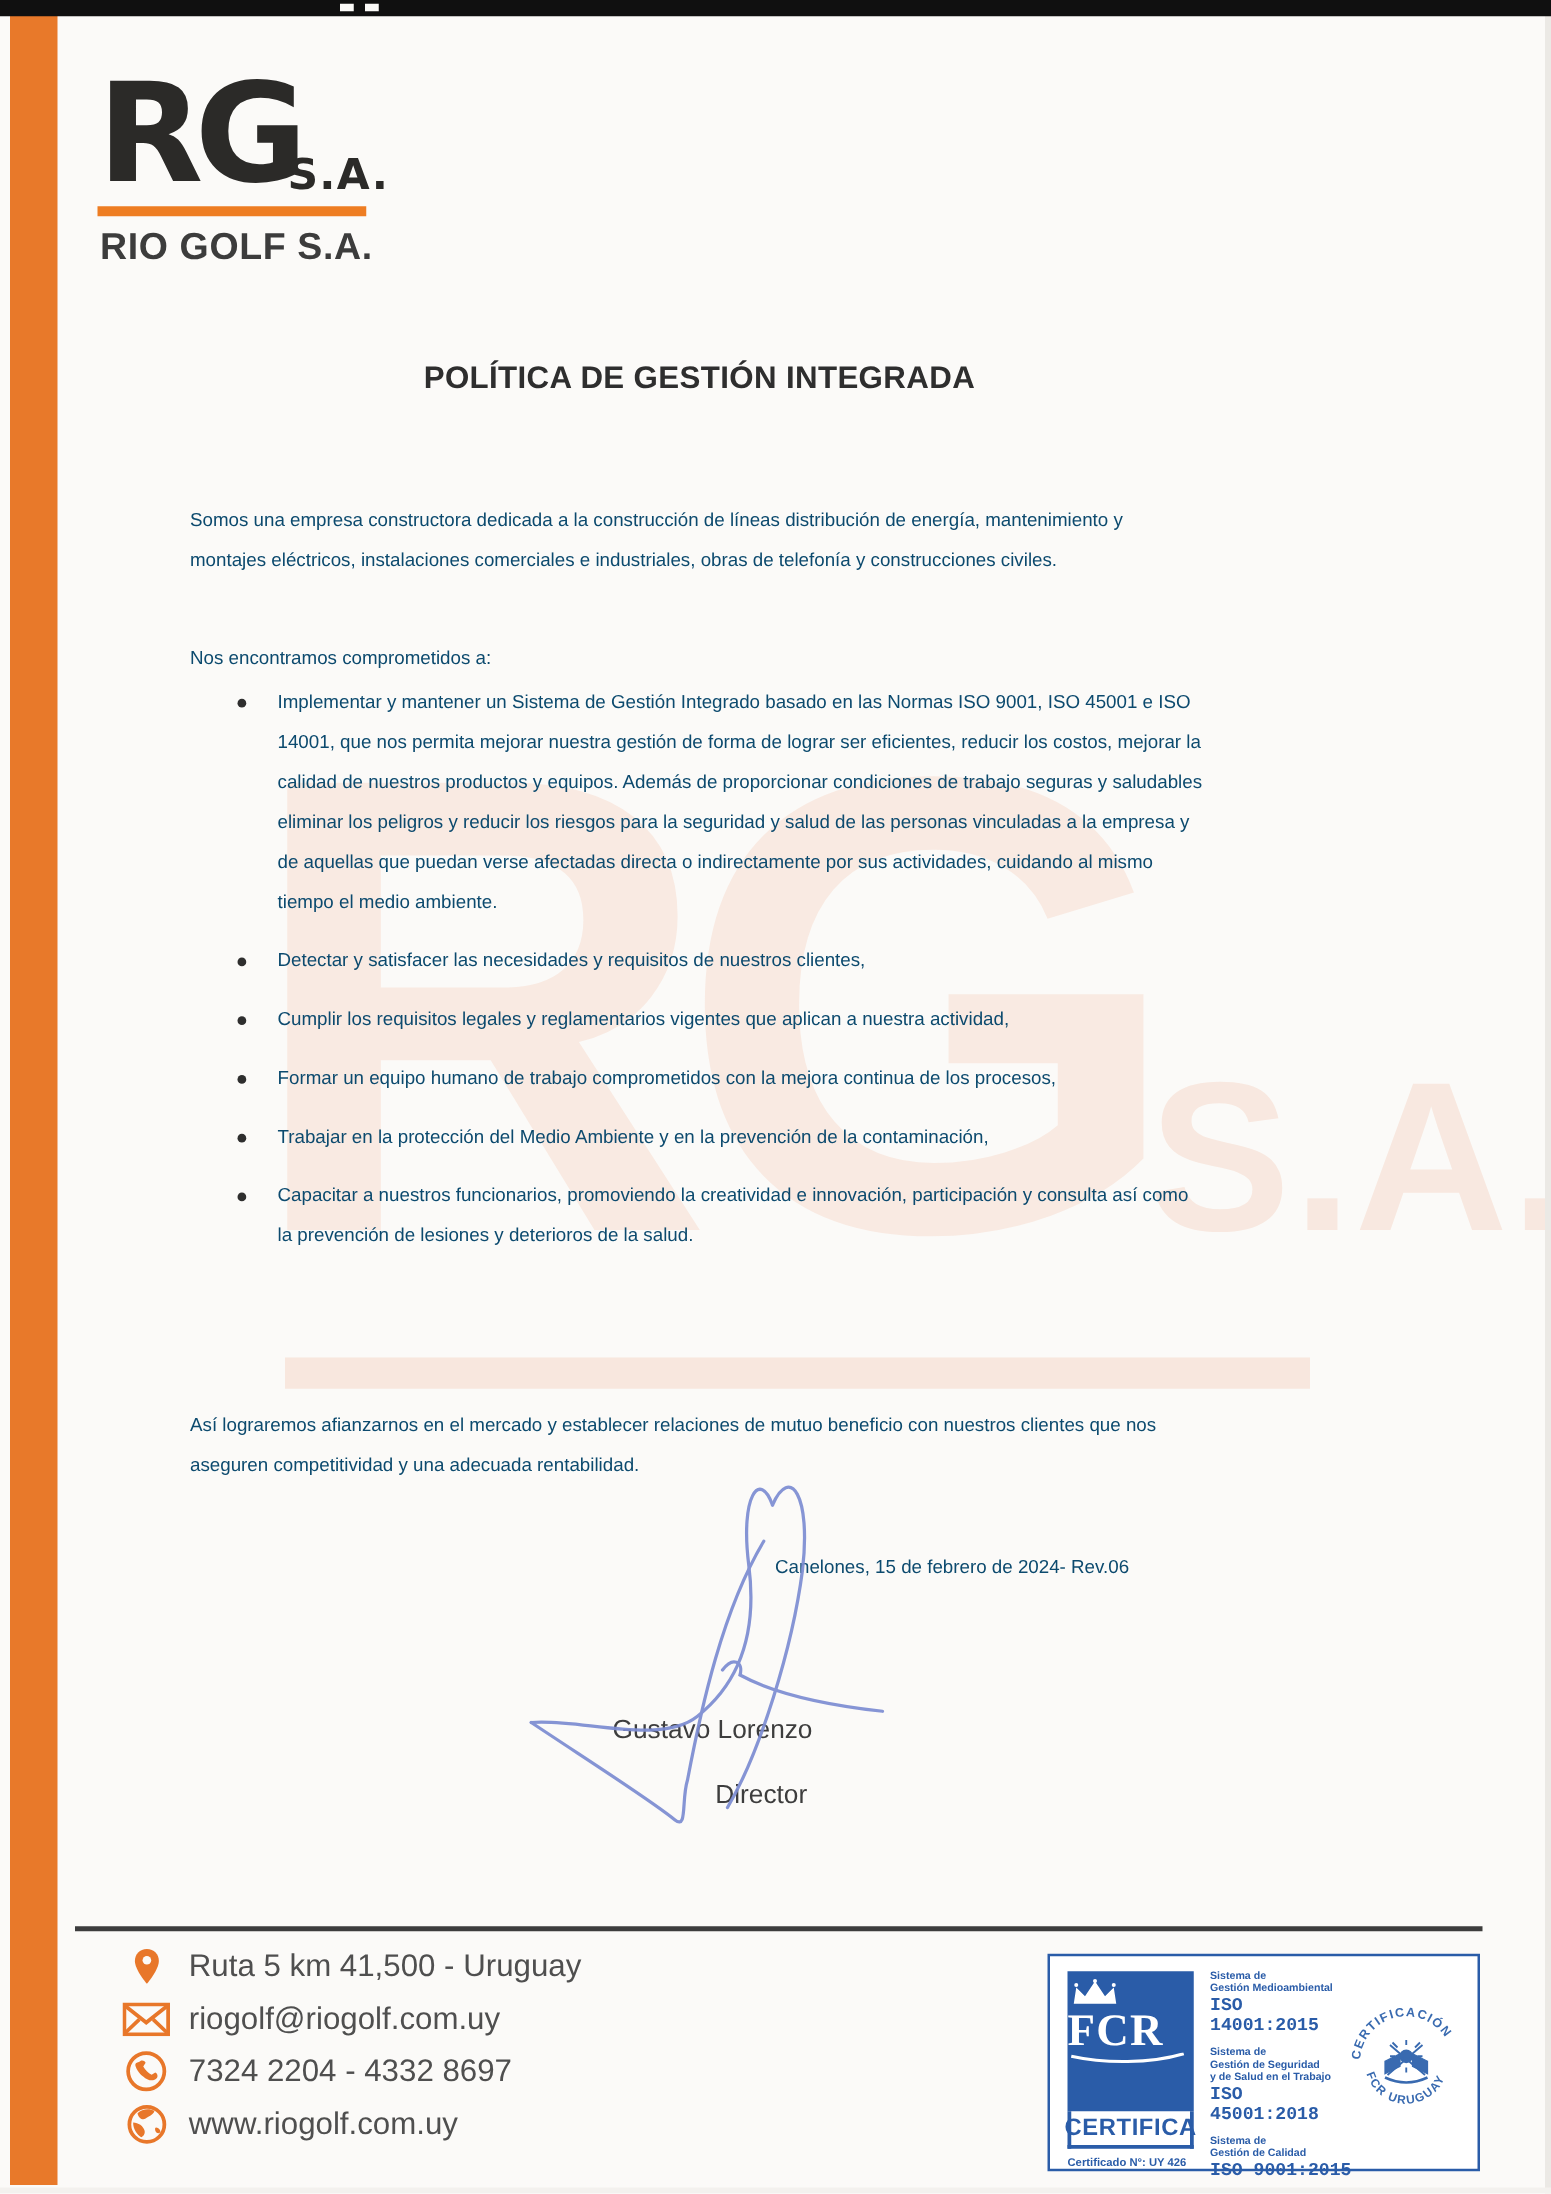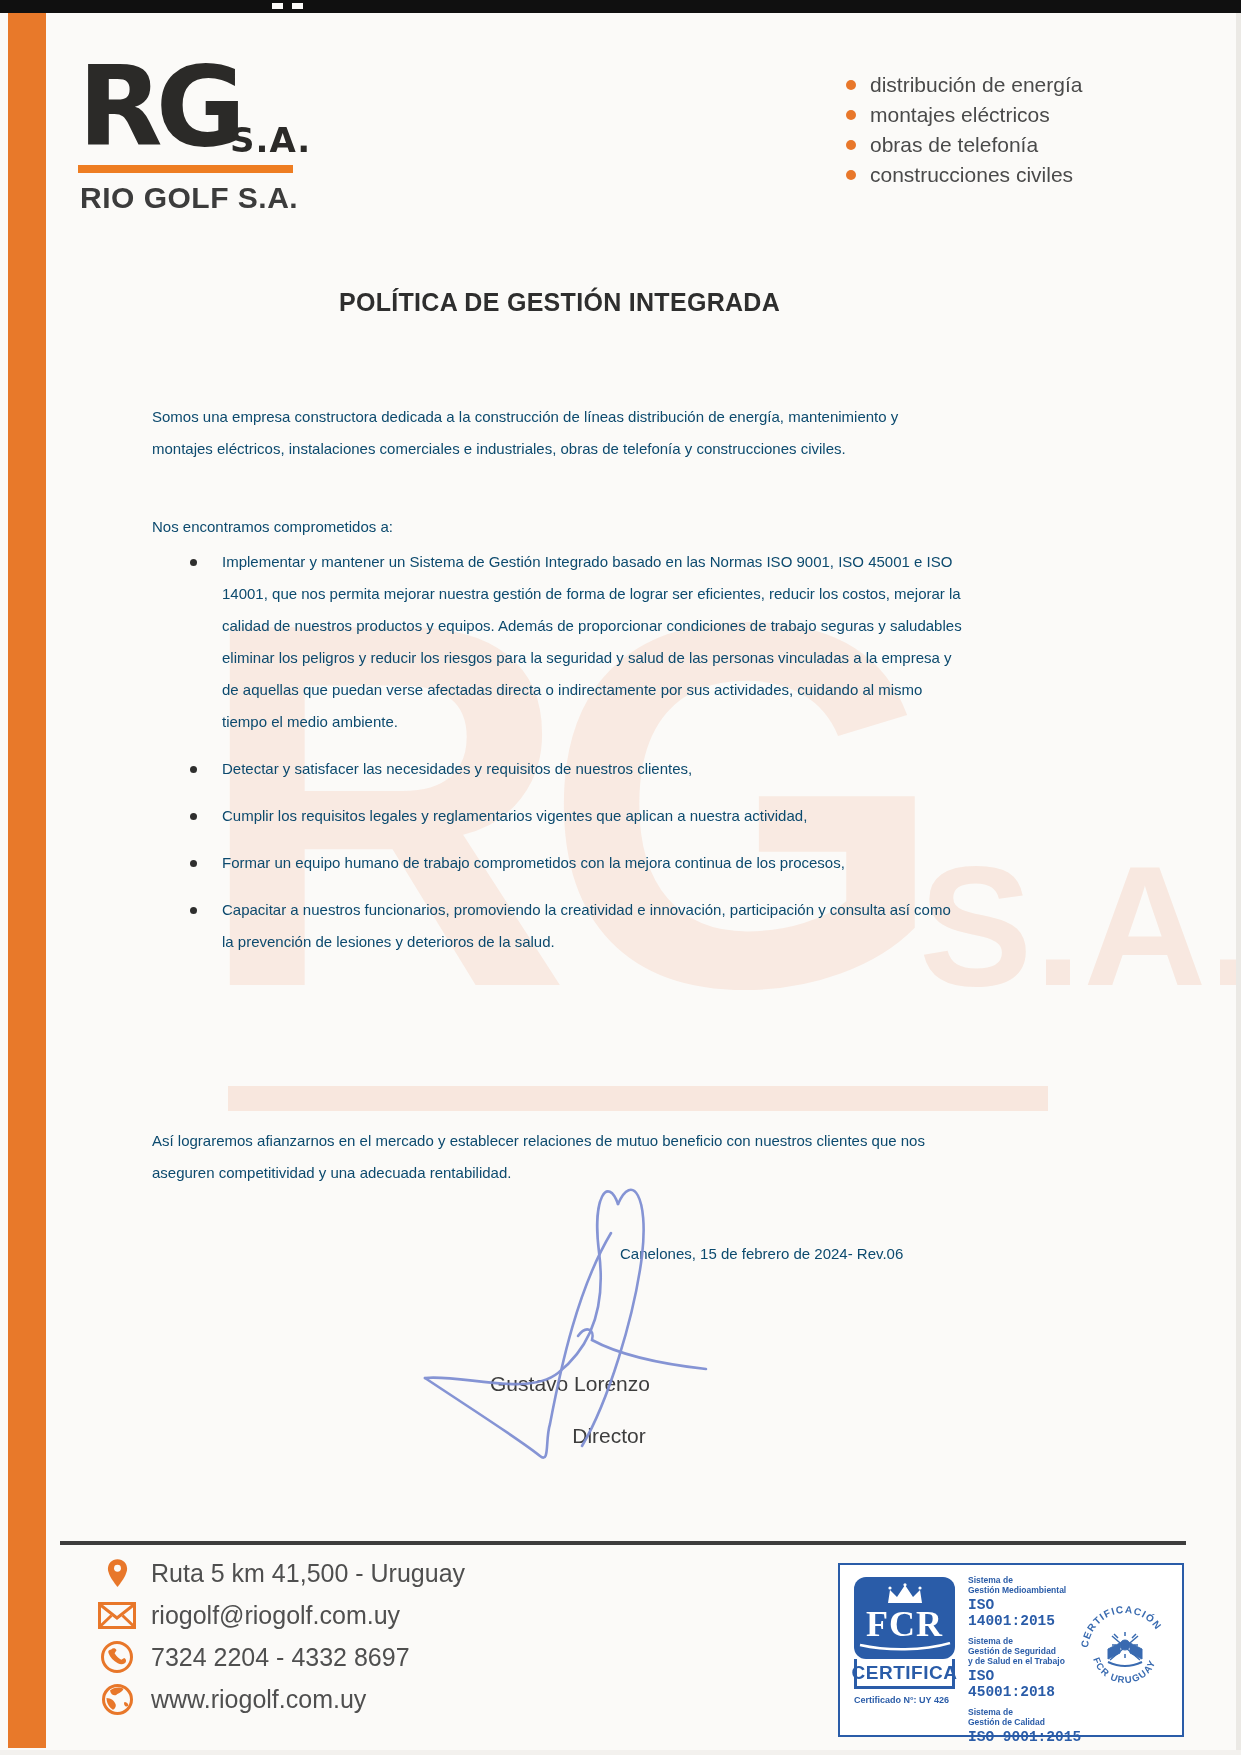--- a/index.html
+++ b/index.html
@@ -53,22 +53,22 @@
   
   .footer-line{position:absolute;left:60px;top:1541px;width:1126px;height:4px;background:#3d3d3d;z-index:2;}
   .contacts{position:absolute;left:95px;top:1552px;z-index:2;}
   .contact-row{display:flex;align-items:center;height:42px;}
   .contact-icon{width:44px;display:flex;justify-content:center;align-items:center;flex:0 0 auto;}
   .contact-text{font-size:25px;color:#4f4f4f;margin-left:12px;white-space:nowrap;}
 
   .cert-box{position:absolute;left:838px;top:1563px;width:342px;height:170px;border:2px solid #2A5CA8;
             background:#fff;z-index:2;}
   .fcr-logo{position:absolute;left:14px;top:12px;width:101px;}
-  .fcr-blue{height:82px;background:#2A5CA8;display:flex;flex-direction:column;align-items:center;
-            justify-content:flex-start;padding-top:6px;box-sizing:border-box;border-radius:12px;}
+  .fcr-blue{height:112px;background:#2A5CA8;display:flex;flex-direction:column;align-items:flex-start;
+            justify-content:flex-start;padding-top:6px;box-sizing:border-box;}
   .fcr-text{font-family:"Liberation Serif",serif;font-weight:bold;font-size:36px;line-height:36px;
             color:#ffffff;letter-spacing:1px;margin-top:1px;}
   .fcr-band{height:27px;border:3px solid #2A5CA8;border-top:none;display:flex;align-items:center;
             justify-content:center;font-size:19px;font-weight:bold;color:#2A5CA8;letter-spacing:0.5px;}
   .cert-number{margin-top:6px;font-size:9px;font-weight:bold;color:#2A5CA8;white-space:nowrap;}
   .iso-col{position:absolute;left:128px;top:10px;width:120px;}
   .iso-group{margin-bottom:7px;}
   .iso-sys{font-size:8.5px;font-weight:bold;color:#2A5CA8;line-height:10px;}
   .iso-code{font-size:14.5px;font-weight:bold;color:#2A5CA8;margin-top:2px;line-height:16px;font-family:Liberation Mono, monospace;}
   .stamp{position:absolute;left:240px;top:40px;}
@@ -89,48 +89,31 @@
   <div class="watermark"><span>RG</span><span class="wm-sa">S.A.</span></div>
   <div class="watermark-underline"></div>
 
   <div class="logo">
     <span class="logo-rg">RG</span>
     <span class="logo-sa">S.A.</span>
   </div>
   <div class="logo-underline"></div>
   <div class="company-name">RIO GOLF S.A.</div>
 
-  <ul class="services">
-    <li>
-        <span class="svc-dot"></span>
-        <span>distribución de energía</span>
-      </li>
-    <li>
-        <span class="svc-dot"></span>
-        <span>montajes eléctricos</span>
-      </li>
-    <li>
-        <span class="svc-dot"></span>
-        <span>obras de telefonía</span>
-      </li>
-    <li>
-        <span class="svc-dot"></span>
-        <span>construcciones civiles</span>
-      </li>
-  </ul>
 
   <div class="title">POLÍTICA DE GESTIÓN INTEGRADA</div>
   <p class="intro bodytext">Somos una empresa constructora dedicada a la construcción de líneas distribución de energía, mantenimiento y montajes eléctricos, instalaciones comerciales e industriales, obras de telefonía y construcciones civiles.</p>
   <p class="lead bodytext">Nos encontramos comprometidos a:</p>
 
   <ul class="bullets bodytext">
     <li>Implementar y mantener un Sistema de Gestión Integrado basado en las Normas ISO 9001,  ISO 45001 e ISO 14001, que nos permita mejorar nuestra gestión de forma de lograr ser eficientes, reducir los costos, mejorar la calidad de nuestros productos y equipos. Además de proporcionar condiciones de trabajo seguras y saludables eliminar los peligros y reducir los riesgos para la seguridad y salud de las personas vinculadas a la empresa y de aquellas que puedan verse afectadas directa o indirectamente por sus actividades, cuidando al mismo tiempo el medio ambiente.</li>
     <li>Detectar y satisfacer las necesidades y requisitos de nuestros clientes,</li>
     <li>Cumplir los requisitos legales y reglamentarios vigentes que aplican a nuestra actividad,</li>
     <li>Formar un equipo humano de trabajo comprometidos con la mejora continua de los procesos,</li>
+    <li>Trabajar en la protección del Medio Ambiente y en la prevención de la contaminación,</li>
     <li>Capacitar a nuestros funcionarios, promoviendo la creatividad e innovación, participación y consulta así como la prevención de lesiones y deterioros de la salud.</li>
   </ul>
 
   <p class="closing bodytext">Así lograremos afianzarnos  en el mercado y establecer relaciones de mutuo beneficio con nuestros clientes que nos aseguren competitividad y una adecuada rentabilidad.</p>
 
   <div class="dateline bodytext">Canelones, 15 de febrero de 2024- Rev.06</div>
 
   <svg class="signature-svg" width="340" height="340" viewBox="0 0 340 340">
     <g fill="none" stroke="#7C8CD2" stroke-width="2.6" stroke-linecap="round" opacity="0.92">
       <path d="M248,64 C238,36 222,56 229,112 C236,166 222,206 188,233 C158,257 92,234 55,238"></path>

